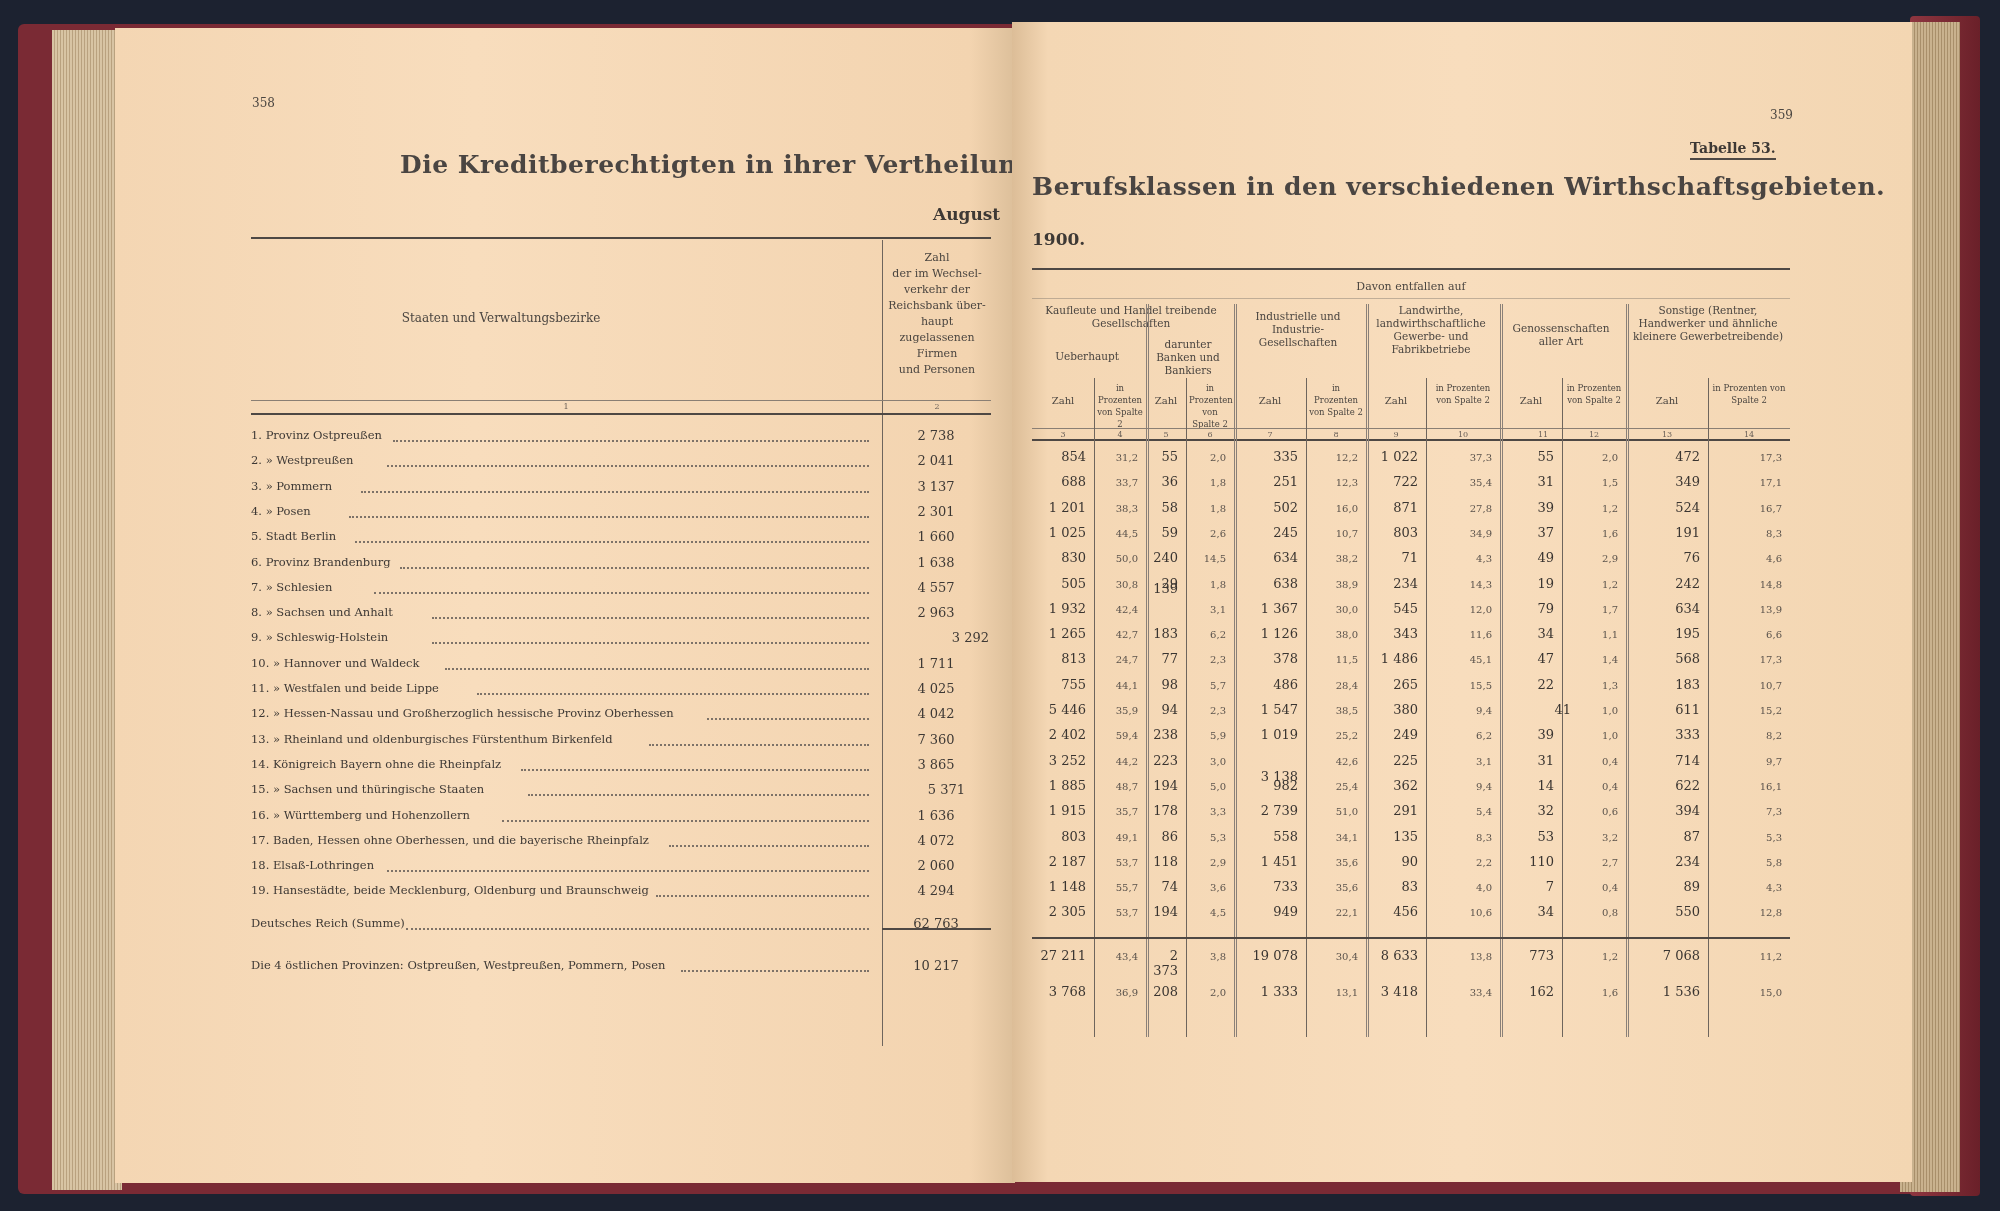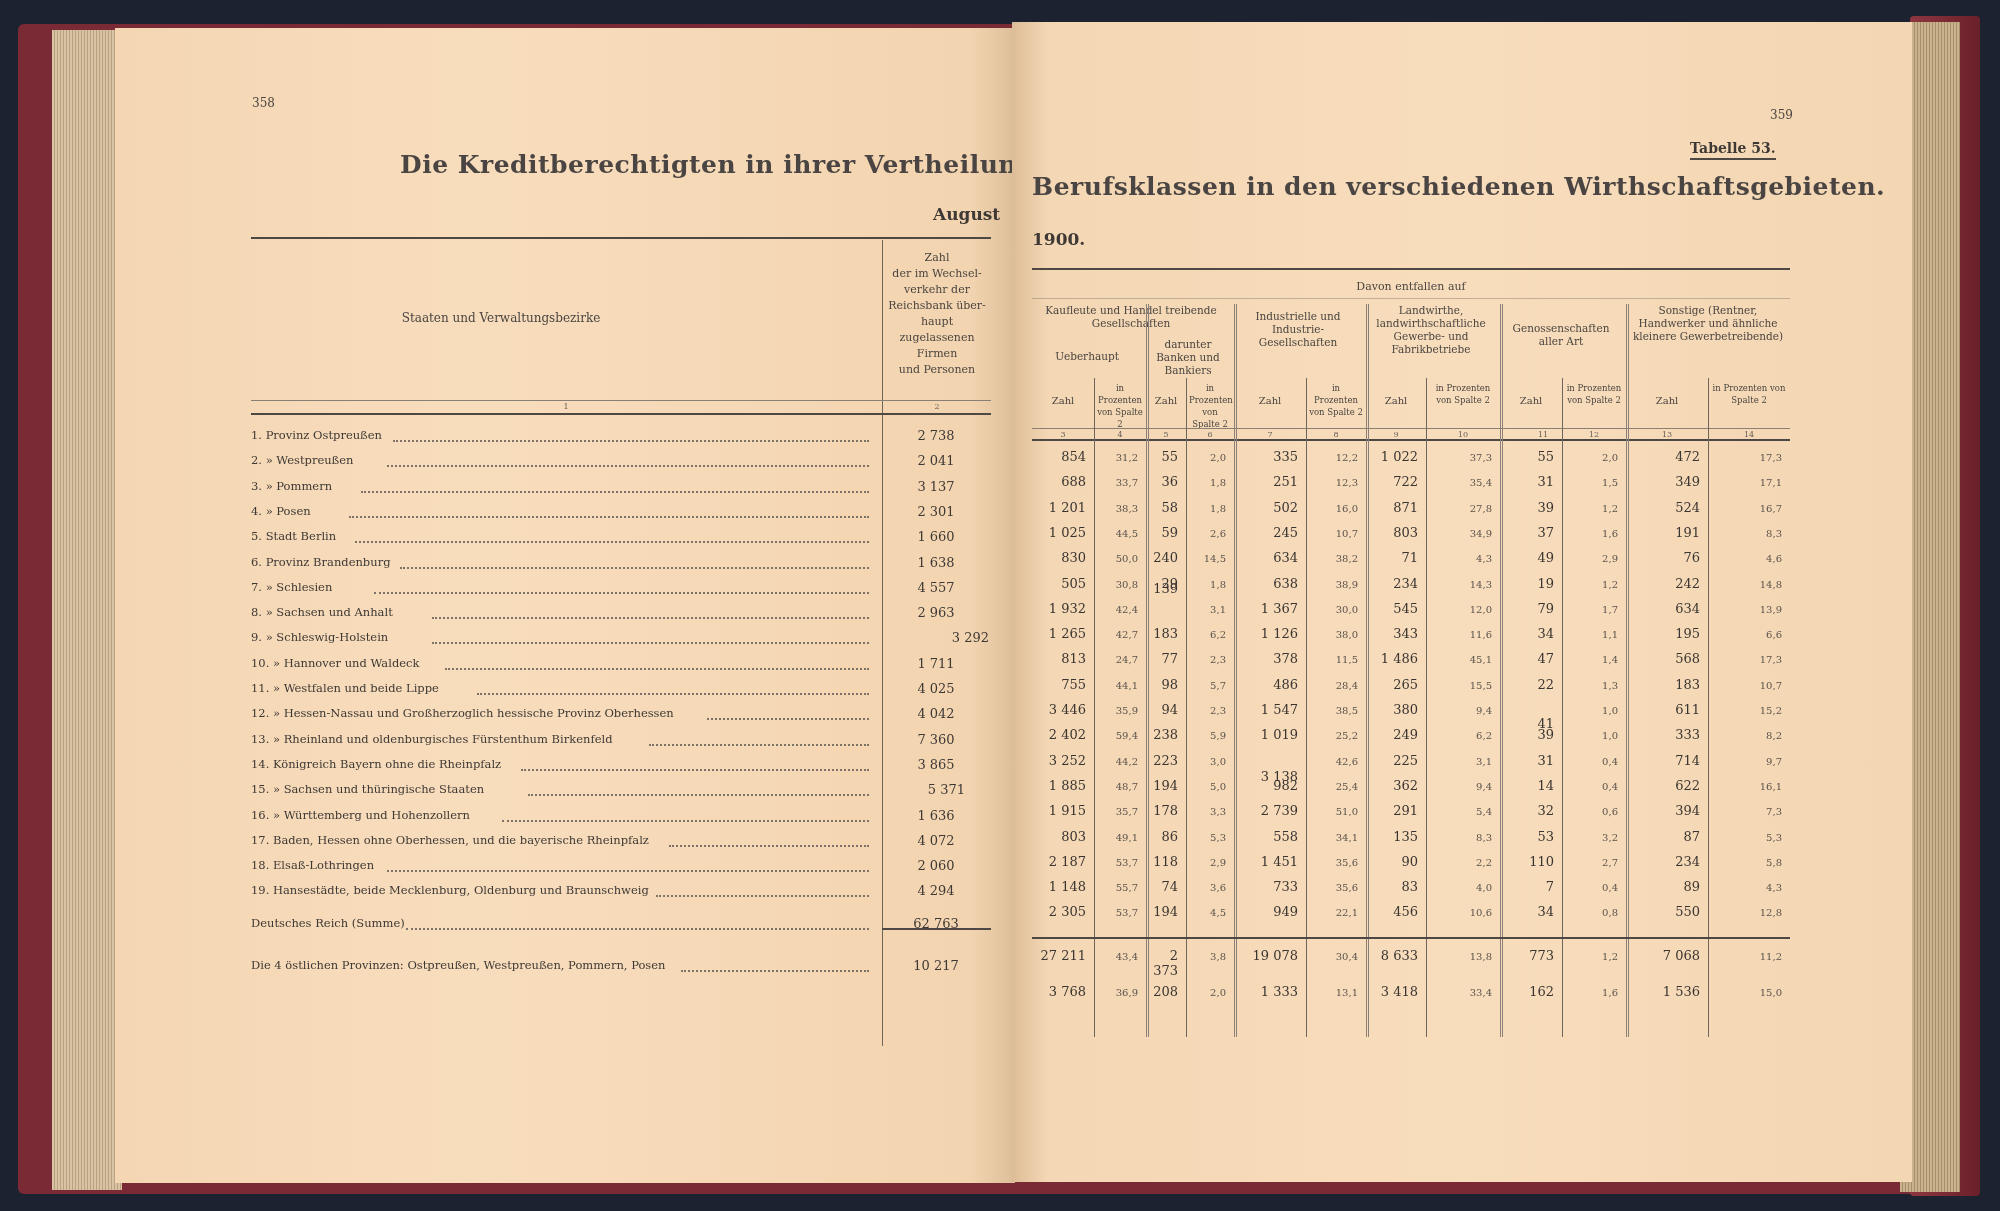--- a/index.html
+++ b/index.html
@@ -383,29 +383,29 @@
         <div class="cell" style="left: 222px; width: 64px; top: 654.7px;">486</div>
         <div class="cell pct" style="left: 294px; width: 52px; top: 657.7px;">28,4</div>
         <div class="cell" style="left: 354px; width: 52px; top: 654.7px;">265</div>
         <div class="cell pct" style="left: 414px; width: 66px; top: 657.7px;">15,5</div>
         <div class="cell" style="left: 488px; width: 54px; top: 654.7px;">22</div>
         <div class="cell pct" style="left: 550px; width: 56px; top: 657.7px;">1,3</div>
         <div class="cell" style="left: 614px; width: 74px; top: 654.7px;">183</div>
         <div class="cell pct" style="left: 696px; width: 74px; top: 657.7px;">10,7</div>
       </div>
       <div>
-        <div class="cell" style="left: 20px; width: 54px; top: 680px;">3 446</div>
+        <div class="cell" style="left: 20px; width: 54px; top: 680px;">5 446</div>
         <div class="cell pct" style="left: 82px; width: 44px; top: 683px;">35,9</div>
         <div class="cell" style="left: 134px; width: 32px; top: 680px;">94</div>
         <div class="cell pct" style="left: 174px; width: 40px; top: 683px;">2,3</div>
         <div class="cell" style="left: 222px; width: 64px; top: 680px;">1 547</div>
         <div class="cell pct" style="left: 294px; width: 52px; top: 683px;">38,5</div>
         <div class="cell" style="left: 354px; width: 52px; top: 680px;">380</div>
         <div class="cell pct" style="left: 414px; width: 66px; top: 683px;">9,4</div>
-        <div class="cell" style="left: 488px; width: 54px; top: 680px; margin-top: 14px;">41</div>
+        <div class="cell" style="left: 505px; width: 54px; top: 680px;">41</div>
         <div class="cell pct" style="left: 550px; width: 56px; top: 683px;">1,0</div>
         <div class="cell" style="left: 614px; width: 74px; top: 680px;">611</div>
         <div class="cell pct" style="left: 696px; width: 74px; top: 683px;">15,2</div>
       </div>
       <div>
         <div class="cell" style="left: 20px; width: 54px; top: 705.3px;">2 402</div>
         <div class="cell pct" style="left: 82px; width: 44px; top: 708.3px;">59,4</div>
         <div class="cell" style="left: 134px; width: 32px; top: 705.3px;">238</div>
         <div class="cell pct" style="left: 174px; width: 40px; top: 708.3px;">5,9</div>
         <div class="cell" style="left: 222px; width: 64px; top: 705.3px;">1 019</div>

